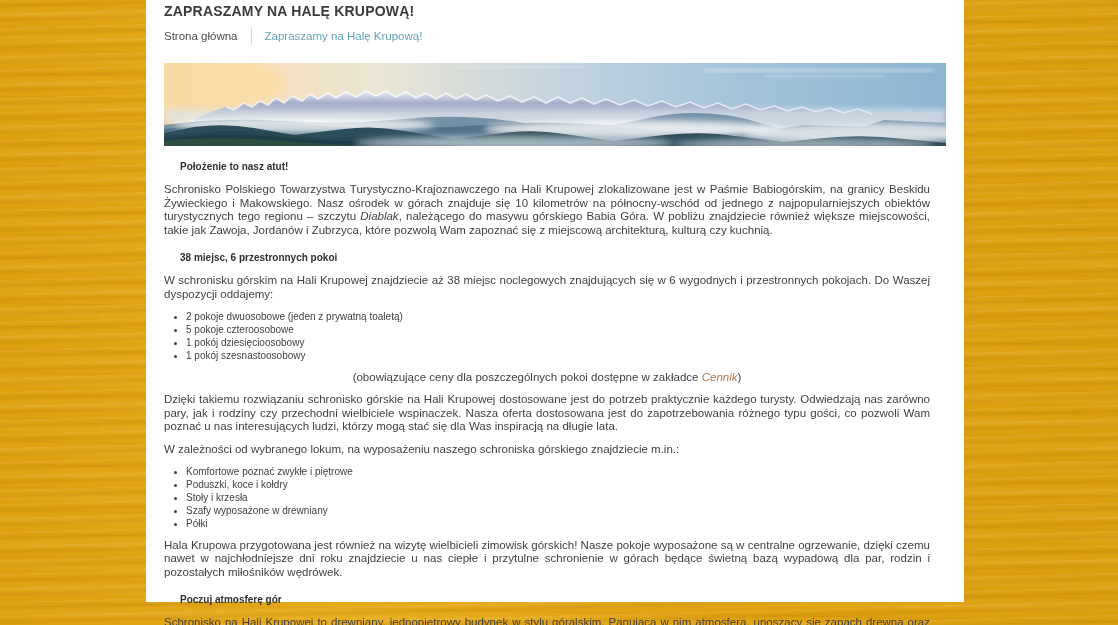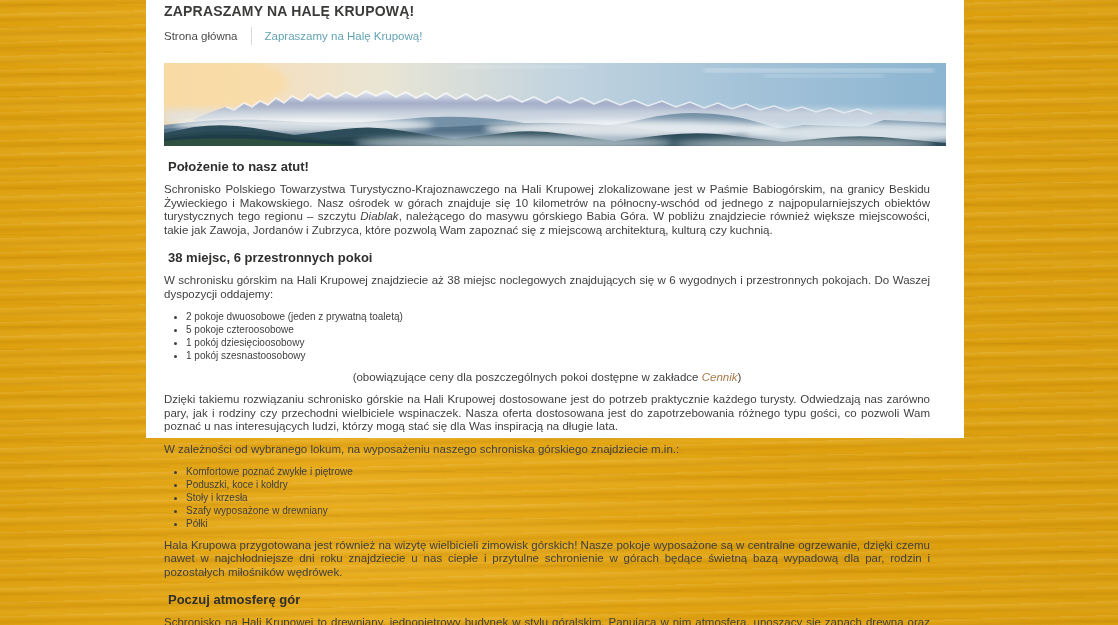--- a/index.html
+++ b/index.html
@@ -12,37 +12,37 @@
         rgba(255,255,255,0.10) 0px, rgba(255,255,255,0) 3px,
         rgba(140,90,0,0.12) 6px, rgba(140,90,0,0) 9px,
         rgba(255,255,255,0) 14px),
       repeating-linear-gradient(181deg,
         rgba(120,75,0,0.08) 0px, rgba(120,75,0,0) 2px,
         rgba(255,220,120,0.10) 11px, rgba(255,220,120,0) 15px,
         rgba(120,75,0,0) 23px),
       linear-gradient(90deg, rgba(0,0,0,0.04), rgba(255,255,255,0.05) 30%, rgba(0,0,0,0.03) 70%, rgba(0,0,0,0.05));
   }
   .content{
-    position:absolute;left:146px;top:0;width:818px;height:438px;
+    position:absolute;left:146px;top:0;width:818px;height:602px;
     background:#ffffff;box-sizing:border-box;padding:3px 18px 0 18px;
   }
   h1.page-title{
     margin:0;font-size:14px;line-height:17px;font-weight:bold;
     color:#3b3b3a;letter-spacing:0.2px;
   }
   .breadcrumb{
     margin-top:7px;display:flex;align-items:center;
     font-size:11.5px;line-height:14px;color:#4b4b4b;
   }
   .breadcrumb a{color:#4b4b4b;text-decoration:none;cursor:pointer;}
   .crumb-divider{width:1px;height:18px;background:#d9d9d9;margin:0 13px;}
   .crumb-current{color:#63a3b2;}
   figure.hero{margin:18px 0 0 0;padding:0;width:782px;height:83px;overflow:hidden;}
   h2.section-heading{
-    margin:14px 0 0 4px;font-size:13px;line-height:14px;font-weight:bold;color:#2f2f2e;
+    margin:14px 0 0 16px;font-size:10px;line-height:14px;font-weight:bold;color:#2f2f2e;
   }
   p.body-text{
     margin:9px 16px 0 0;font-size:11.5px;line-height:13.6px;color:#3f3f3f;
     text-align:justify;
   }
   p.note{text-align:center;}
   .inline-italic{font-style:italic;}
   a.inline-link{font-style:italic;color:#a97a4a;text-decoration:none;cursor:pointer;}
   ul.bullet-list{
     margin:8px 0 0 0;padding:0 0 0 22px;

